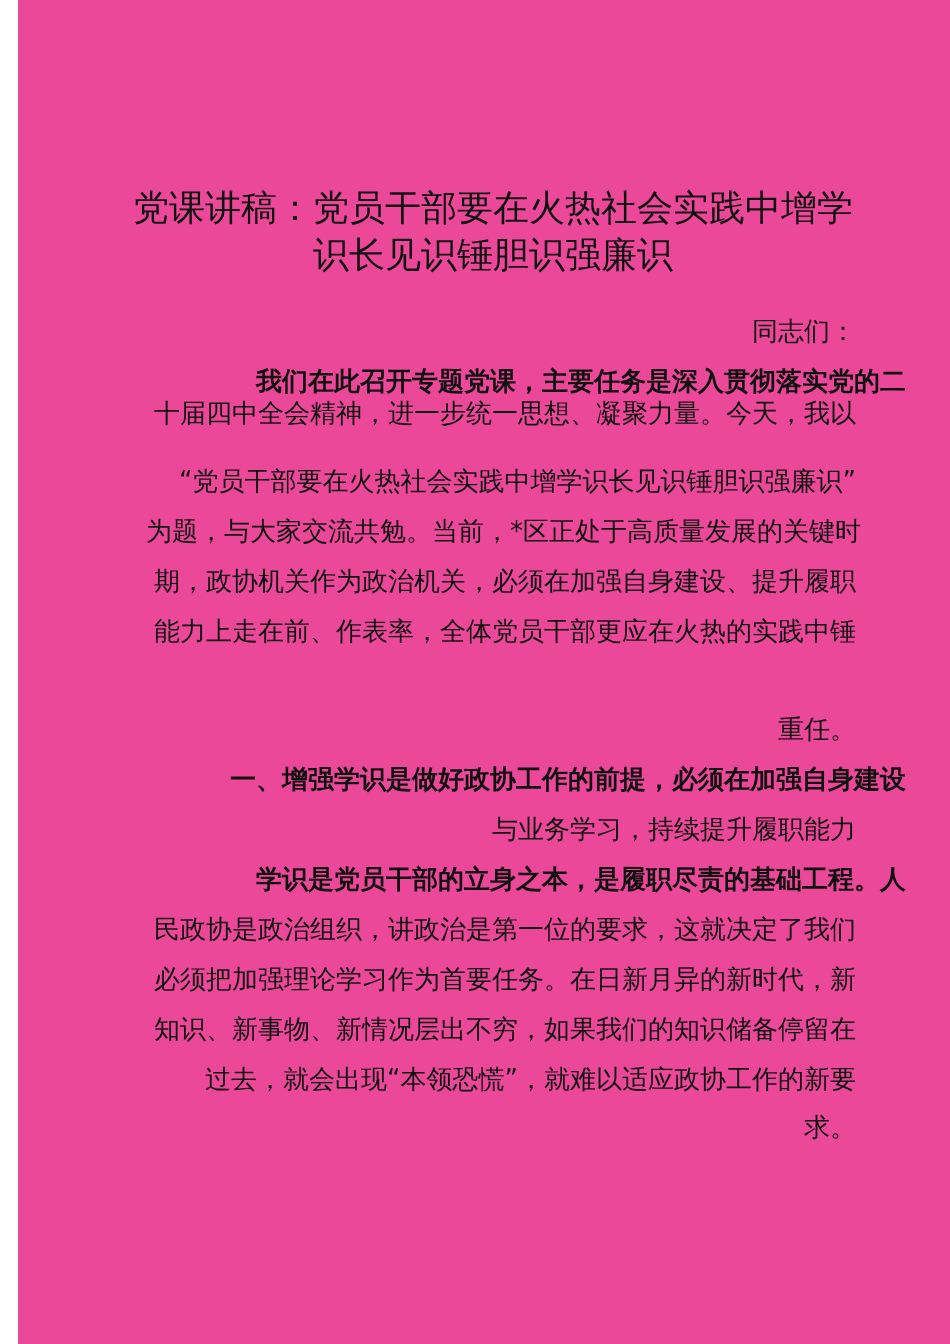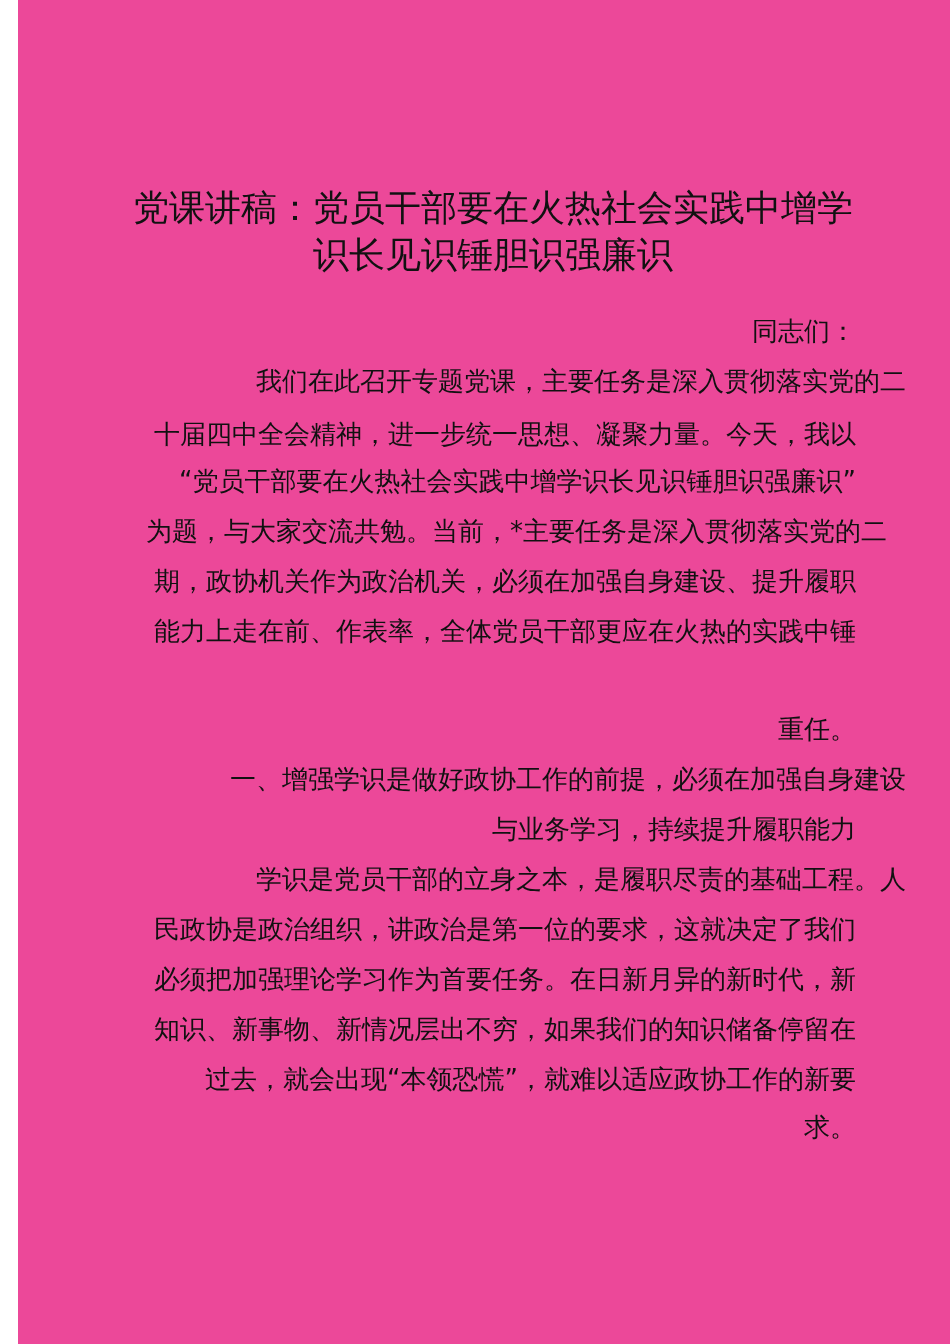--- a/index.html
+++ b/index.html
@@ -5,35 +5,35 @@
   html, body { margin: 0; padding: 0; background: #ffffff; }
   body { width: 950px; height: 1344px; position: relative; overflow: hidden;
          font-family: "DejaVu Sans", "Liberation Sans", sans-serif; color: #111; }
   .page { position: absolute; left: 0; top: 0; width: 950px; height: 1344px; background: #ec4899; margin-left: 18px; }
   .title { position: absolute; left: 0; width: 950px; text-align: center;
            font-size: 36px; line-height: 50px; color: #111; letter-spacing: 0px; white-space: nowrap; }
   .title.l1 { top: 183px; }
   .title.l2 { top: 233px; font-family: Liberation Mono, monospace; }
   .line { position: absolute; left: 128px; width: 710px; font-size: 26px; line-height: 36px;
           white-space: nowrap; color: #111; text-align: right; }
-  .indent { left: 178px; }
+  .indent { left: 178px; font-weight: bold; }
 </style>
 </head>
 <body>
 
 <div class="page">
   <div class="title l1">党课讲稿：党员干部要在火热社会实践中增学</div>
   <div class="title l2">识长见识锤胆识强廉识</div>
 
   <div class="line" style="top:313px">同志们：</div>
 
   <div class="line indent" style="top:363px">我们在此召开专题党课，主要任务是深入贯彻落实党的二</div>
-  <div class="line" style="top:416px">十届四中全会精神，进一步统一思想、凝聚力量。今天，我以</div>
+  <div class="line" style="top:395px">十届四中全会精神，进一步统一思想、凝聚力量。今天，我以</div>
   <div class="line" style="top:463px">“党员干部要在火热社会实践中增学识长见识锤胆识强廉识”</div>
-  <div class="line" style="top:513px">为题，与大家交流共勉。当前，*主要任务是深入贯彻落实党的二</div>
+  <div class="line" style="top:513px">为题，与大家交流共勉。当前，*区正处于高质量发展的关键时</div>
   <div class="line" style="top:563px">期，政协机关作为政治机关，必须在加强自身建设、提升履职</div>
   <div class="line" style="top:613px">能力上走在前、作表率，全体党员干部更应在火热的实践中锤</div>
   <div class="line" style="top:711px">重任。</div>
 
   <div class="line indent" style="top:761px">一、增强学识是做好政协工作的前提，必须在加强自身建设</div>
   <div class="line" style="top:811px">与业务学习，持续提升履职能力</div>
 
   <div class="line indent" style="top:861px">学识是党员干部的立身之本，是履职尽责的基础工程。人</div>
   <div class="line" style="top:911px">民政协是政治组织，讲政治是第一位的要求，这就决定了我们</div>
   <div class="line" style="top:961px">必须把加强理论学习作为首要任务。在日新月异的新时代，新</div>

